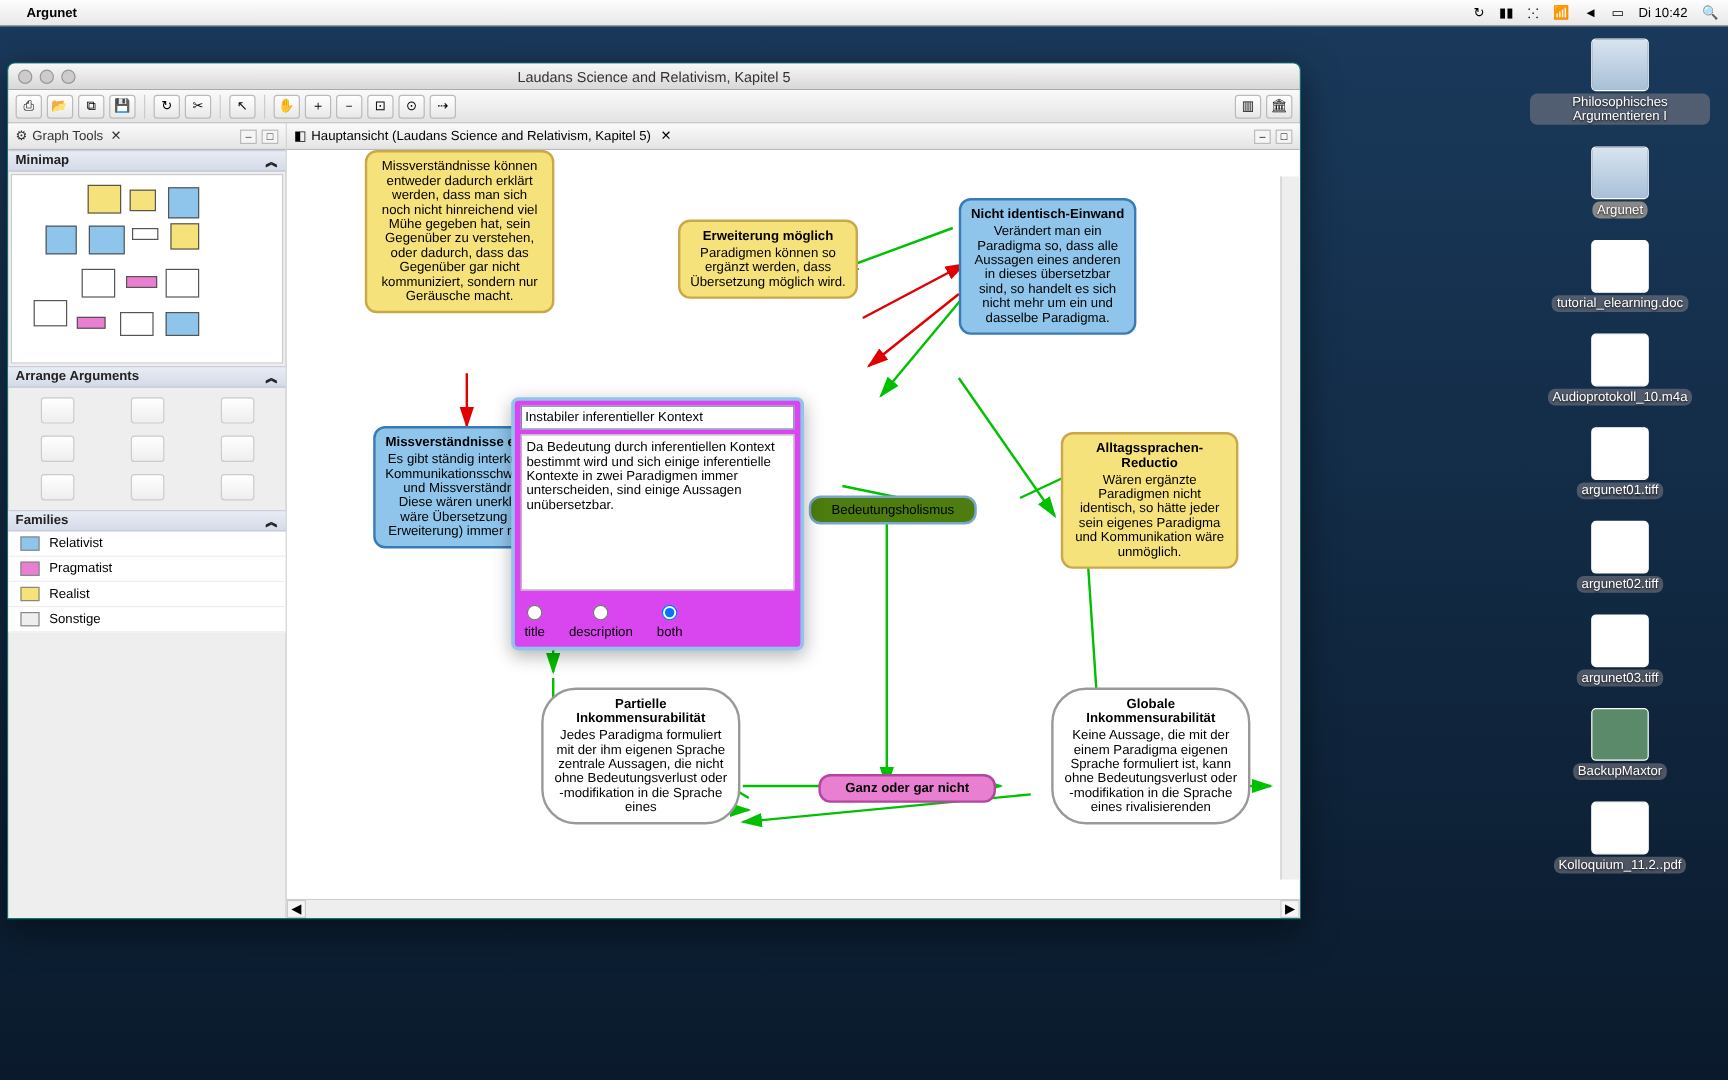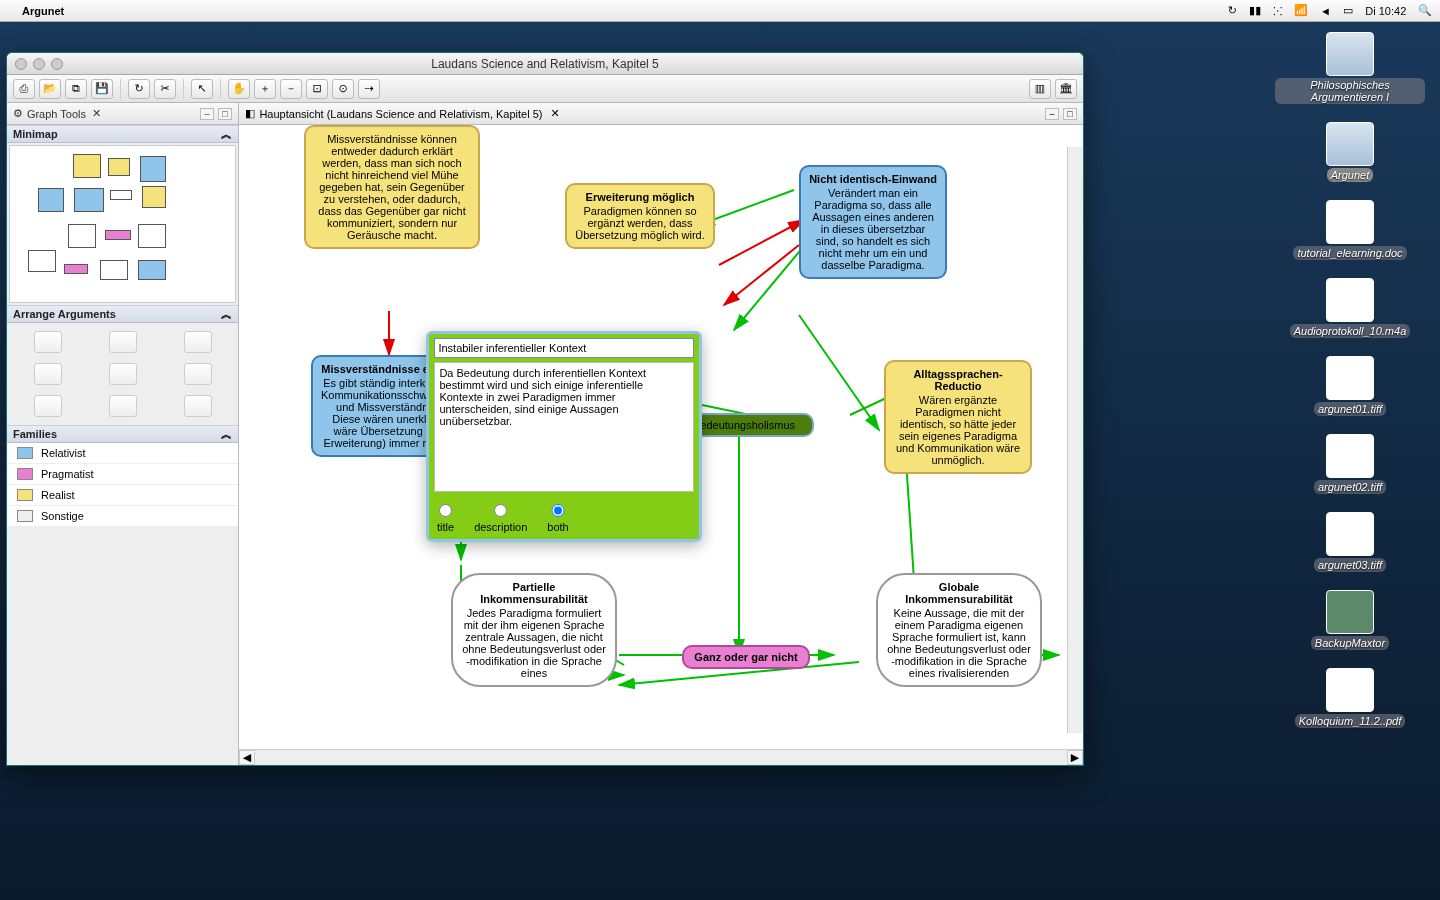--- a/index.html
+++ b/index.html
@@ -33,31 +33,31 @@
 .main{flex:1;background:#fff;display:flex;flex-direction:column;}
 .main-tab{height:22px;background:linear-gradient(#fafafa,#e4e4e4);border-bottom:1px solid #bbb;display:flex;align-items:center;padding:0 6px;gap:4px;font-size:11px;}
 .canvas{flex:1;position:relative;overflow:hidden;background:#fff;}
 .node{position:absolute;border:2px solid;border-radius:10px;padding:6px 8px;text-align:center;font-size:11px;}
 .node b{font-weight:bold;display:block;margin-bottom:2px;}
 .yellow{background:#f6e27a;border-color:#c9a84a;}
 .blue{background:#8fc5eb;border-color:#3a7bb5;}
 .white{background:#fff;border-color:#999;border-radius:29px;}
 .pink{background:#e87fd0;border-color:#b346a0;color:#000;font-weight:bold;}
 .bwhite{background:#4d7c0f;border:2px solid #7aa5cc;}
-.editor{position:absolute;left:420px;top:208px;width:276px;background:#84cc16;border:3px solid #8fc5eb;border-radius:6px;box-shadow:0 4px 15px rgba(0,0,0,.3);z-index:20;}
+.editor{position:absolute;left:420px;top:208px;width:244px;background:#d946ef;border:3px solid #8fc5eb;border-radius:6px;box-shadow:0 4px 15px rgba(0,0,0,.3);z-index:20;}
 .editor input{width:96%;margin:4px auto;display:block;border:1px solid #78a;padding:3px;font-size:11px;}
 .editor textarea{width:96%;height:130px;margin:2px auto 4px;display:block;border:1px solid #bbb;padding:4px;font-size:11px;resize:none;}
 .editor .radios{display:flex;gap:20px;padding:4px 8px 6px;align-items:center;font-size:11px;}
 .scroll-h{height:16px;background:#eee;border-top:1px solid #ccc;display:flex;align-items:center;}
 .scroll-h .arrow{width:16px;text-align:center;border:1px solid #ccc;background:#f5f5f5;}
 .scrollv{position:absolute;right:0;top:22px;bottom:16px;width:16px;background:#eee;border-left:1px solid #ccc;}
 .desktop-icons{position:absolute;right:10px;top:32px;width:160px;display:flex;flex-direction:column;gap:18px;align-items:center;}
 .dicon{display:flex;flex-direction:column;align-items:center;gap:2px;color:#fff;font-size:11px;text-align:center;text-shadow:0 1px 2px #000;}
 .dicon .ibox{width:48px;height:44px;background:linear-gradient(#d8e4f0,#a8c0d8);border-radius:4px;border:1px solid #fff;}
-.dicon .lbl{background:rgba(120,120,130,.6);padding:1px 4px;border-radius:6px;max-width:150px;font-style:italic;}
+.dicon .lbl{background:rgba(120,120,130,.6);padding:1px 4px;border-radius:6px;max-width:150px;}
 .dicon.sel .lbl{background:#888;}
 svg.edges{position:absolute;left:0;top:0;width:100%;height:100%;pointer-events:none;}
 .mm-box{position:absolute;border:1px solid #555;font-size:4px;}
 </style>
 </head>
 <body>
 
 <div class="menubar">
   <div class="menubar-left">
     <span class="apple"></span>
@@ -214,28 +214,28 @@
           <line x1="500" y1="310" x2="500" y2="530" stroke="#00c000" stroke-width="2" marker-end="url(#ag)"></line>
           <line x1="222" y1="350" x2="222" y2="435" stroke="#00c000" stroke-width="2" marker-end="url(#ag)"></line>
           <line x1="222" y1="440" x2="222" y2="550" stroke="#00c000" stroke-width="2" marker-end="url(#ag)"></line>
           <line x1="225" y1="550" x2="385" y2="550" stroke="#00c000" stroke-width="2" marker-end="url(#ag)"></line>
           <line x1="385" y1="540" x2="260" y2="465" stroke="#00c000" stroke-width="2" marker-end="url(#ag)"></line>
           <line x1="380" y1="530" x2="595" y2="530" stroke="#00c000" stroke-width="2" marker-end="url(#ag)"></line>
           <line x1="640" y1="530" x2="820" y2="530" stroke="#00c000" stroke-width="2" marker-end="url(#ag)"></line>
           <line x1="620" y1="537" x2="380" y2="560" stroke="#00c000" stroke-width="2" marker-end="url(#ag)"></line>
         </svg>
 
-        <div class="node yellow" style="left:65px;top:0;width:176px"><span>Missverständnisse können entweder dadurch erklärt werden, dass man sich noch nicht hinreichend viel Mühe gegeben hat, sein Gegenüber zu verstehen, oder dadurch, dass das Gegenüber gar nicht kommuniziert, sondern nur Geräusche macht.</span></div>
+        <div class="node yellow" style="left:65px;top:0;width:158px"><span>Missverständnisse können entweder dadurch erklärt werden, dass man sich noch nicht hinreichend viel Mühe gegeben hat, sein Gegenüber zu verstehen, oder dadurch, dass das Gegenüber gar nicht kommuniziert, sondern nur Geräusche macht.</span></div>
         <div class="node yellow" style="left:326px;top:58px;width:150px"><b>Erweiterung möglich</b><span>Paradigmen können so ergänzt werden, dass Übersetzung möglich wird.</span></div>
         <div class="node blue" style="left:560px;top:40px;width:148px"><b>Nicht identisch-Einwand</b><span>Verändert man ein Paradigma so, dass alle Aussagen eines anderen in dieses übersetzbar sind, so handelt es sich nicht mehr um ein und dasselbe Paradigma.</span></div>
         <div class="node blue" style="left:72px;top:230px;width:165px"><b>Missverständnisse erklären</b><span>Es gibt ständig interkulturelle Kommunikationsschwierigkeiten und Missverständnisse. Diese wären unerklärbar, wäre Übersetzung (nach Erweiterung) immer möglich.</span></div>
         <div class="node bwhite" style="left:435px;top:288px;width:140px;padding:4px"><span>Bedeutungsholismus</span></div>
         <div class="node yellow" style="left:645px;top:235px;width:148px"><b>Alltagssprachen-Reductio</b><span>Wären ergänzte Paradigmen nicht identisch, so hätte jeder sein eigenes Paradigma und Kommunikation wäre unmöglich.</span></div>
         <div class="node white" style="left:212px;top:448px;width:166px"><b>Partielle Inkommensurabilität</b><span>Jedes Paradigma formuliert mit der ihm eigenen Sprache zentrale Aussagen, die nicht ohne Bedeutungsverlust oder -modifikation in die Sprache eines</span></div>
-        <div class="node pink" style="left:443px;top:520px;width:128px;padding:4px"><span>Ganz oder gar nicht</span></div>
+        <div class="node pink" style="left:443px;top:520px;width:148px;padding:4px"><span>Ganz oder gar nicht</span></div>
         <div class="node white" style="left:637px;top:448px;width:166px"><b>Globale Inkommensurabilität</b><span>Keine Aussage, die mit der einem Paradigma eigenen Sprache formuliert ist, kann ohne Bedeutungsverlust oder -modifikation in die Sprache eines rivalisierenden</span></div>
 
         <div class="editor" style="left:187px;top:206px">
           <input type="text" value="Instabiler inferentieller Kontext" style="">
           <textarea style="">Da Bedeutung durch inferentiellen Kontext bestimmt wird und sich einige inferentielle Kontexte in zwei Paradigmen immer unterscheiden, sind einige Aussagen unübersetzbar.</textarea>
           <div class="radios">
             <label><input type="radio" name="em" style=""> <span>title</span></label>
             <label><input type="radio" name="em" style=""> <span>description</span></label>
             <label><input type="radio" name="em" checked="" style=""> <span>both</span></label>
           </div>

